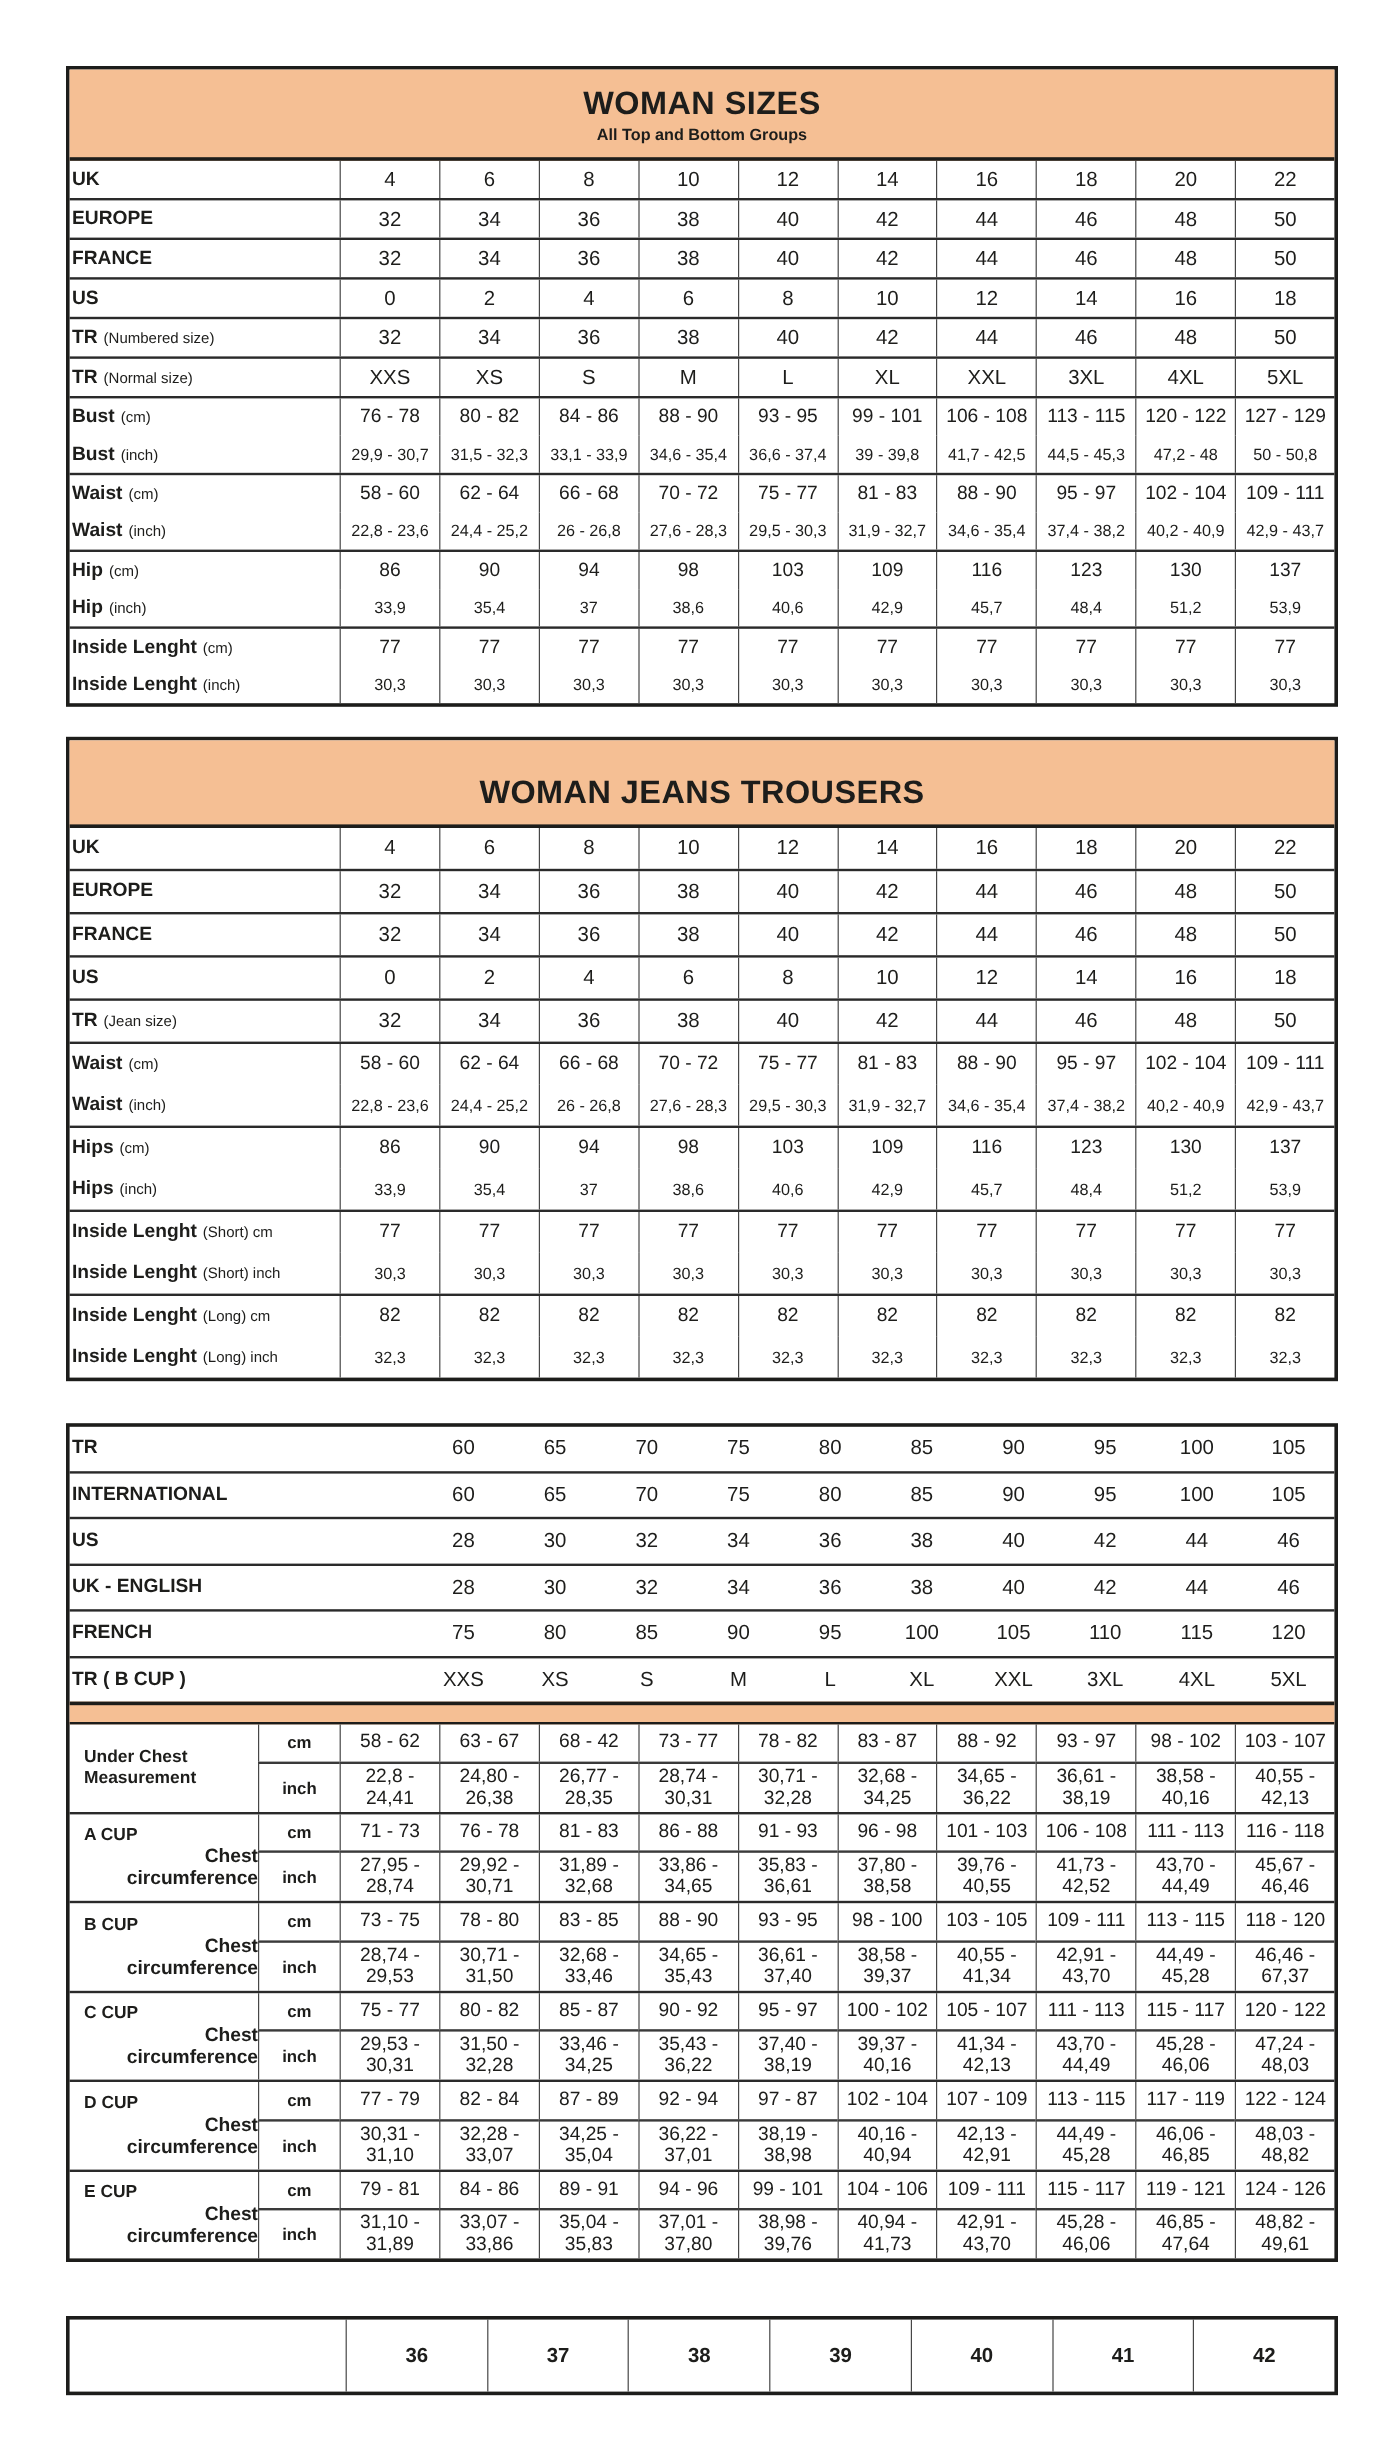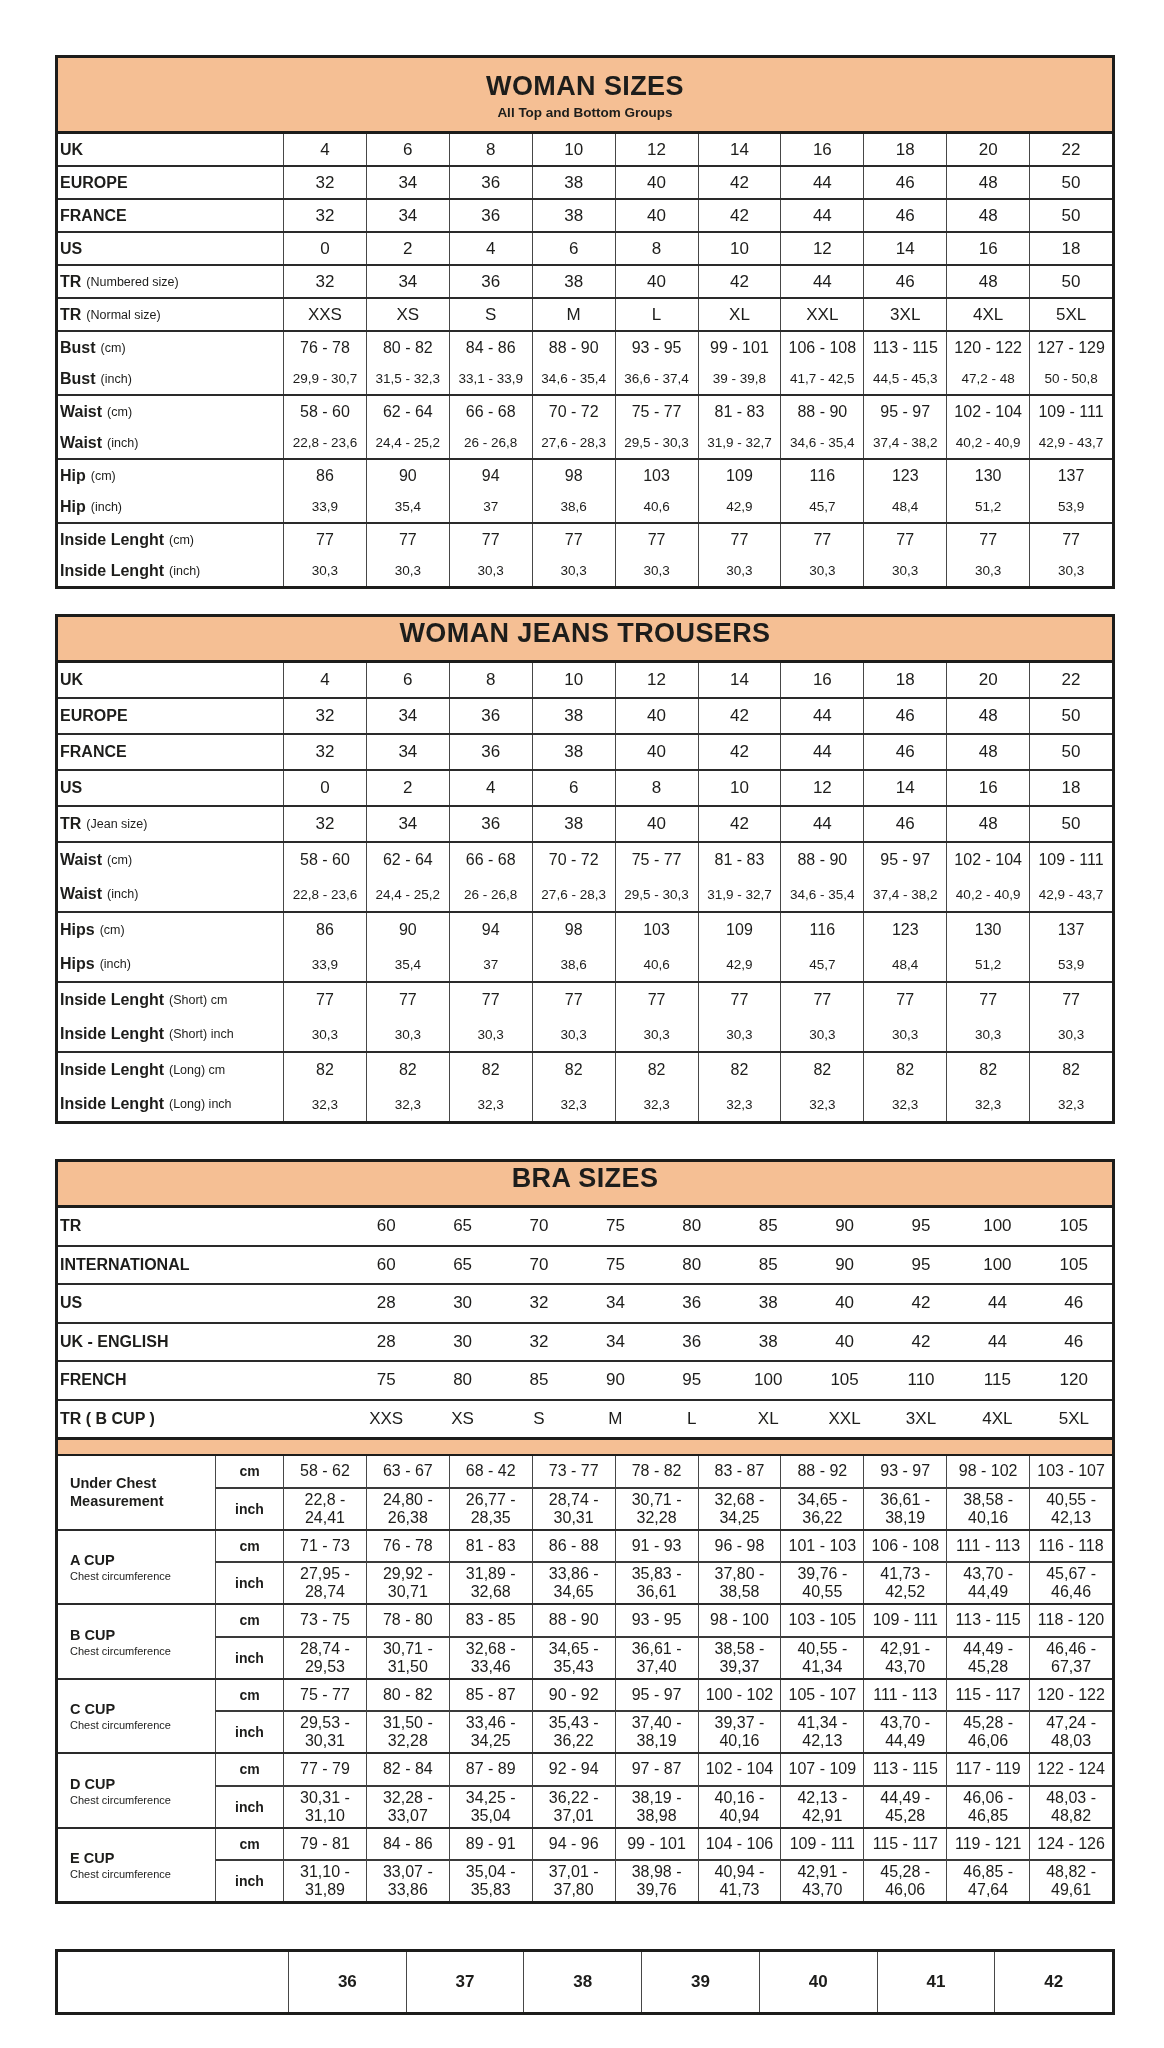--- a/index.html
+++ b/index.html
@@ -24,21 +24,21 @@
     text-align:center;
     border-bottom:3px solid #1d1d1b;
     padding:13px 0 11px 0;
   }
   .table-title {
     font-size:27px; font-weight:800; letter-spacing:.4px; line-height:1.15;
   }
   .table-subtitle {
     font-size:13.5px; font-weight:700; margin-top:3px;
   }
-  .t2 .table-header, .t3 .table-header, .t4 .table-header { padding:1px 0 11px 0; }
+  .t2 .table-header, .t3 .table-header, .t4 .table-header { padding:28px 0 11px 0; }
 
   .tgroup + .tgroup { border-top:2.5px solid #2a2a2a; }
 
   .trow { display:grid; align-items:stretch; }
   .grid-a { grid-template-columns:225px repeat(10, 1fr); }
   .grid-b { grid-template-columns:290px repeat(10, 1fr); }
   .grid-s { grid-template-columns:230px repeat(7, 1fr); }
   .cupgrid { display:grid; grid-template-columns:157px 68px repeat(10, 1fr); }
 
   .cell {
@@ -72,21 +72,21 @@
     height:14px; background:#f5bf94;
     border-top:3px solid #1d1d1b;
     border-bottom:2.5px solid #1d1d1b;
   }
   .cupgrid .cup-label {
     grid-row:1 / span 2; grid-column:1;
     display:flex; flex-direction:column; justify-content:center;
     padding-left:12px; box-sizing:border-box;
   }
   .cup-main { font-weight:700; font-size:14.5px; line-height:1.25; }
-  .cup-note { font-weight:400; font-size:11px; margin-top:1px; }
+  .cup-note { font-weight:700; font-size:16px; margin-top:1px;text-align:right; }
   .cupgrid .cell { min-height:30.5px; }
   .cupgrid .unit { font-weight:700; font-size:14px; }
   .cupgrid .r2 { border-top:2px solid #3a3a3a; }
 </style>
 </head>
 <body>
 
 <div class="page">
 
   <section class="size-table t1">
@@ -562,23 +562,20 @@
             <div class="cell val">32,3</div>
             <div class="cell val">32,3</div>
             <div class="cell val">32,3</div>
             <div class="cell val">32,3</div>
           </div>
         </div>
       </div>
   </section>
 
   <section class="size-table t3">
-    <header class="table-header">
-      <div class="table-title">BRA SIZES</div>
-    </header>
     <div id="t3-upper">
         <div class="tgroup">
           <div class="trow grid-b no-vlines">
             <div class="cell lbl">
               <span class="lbl-main">TR</span>
             </div>
             <div class="cell val">60</div>
             <div class="cell val">65</div>
             <div class="cell val">70</div>
             <div class="cell val">75</div>

